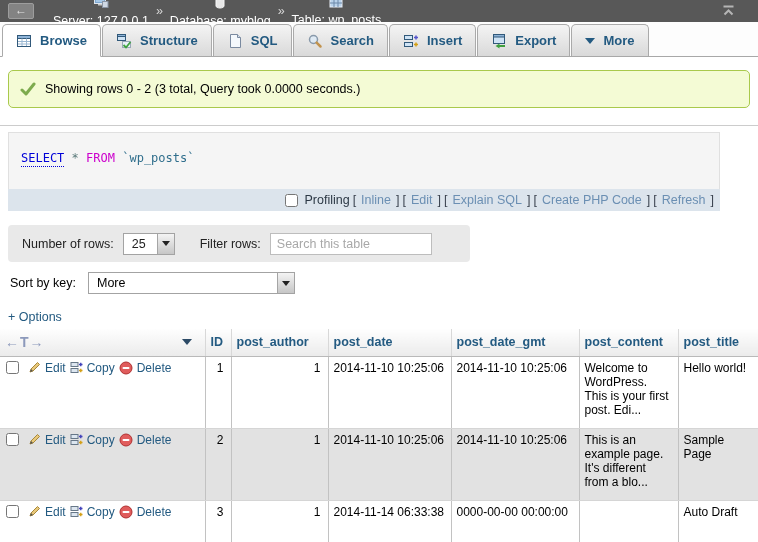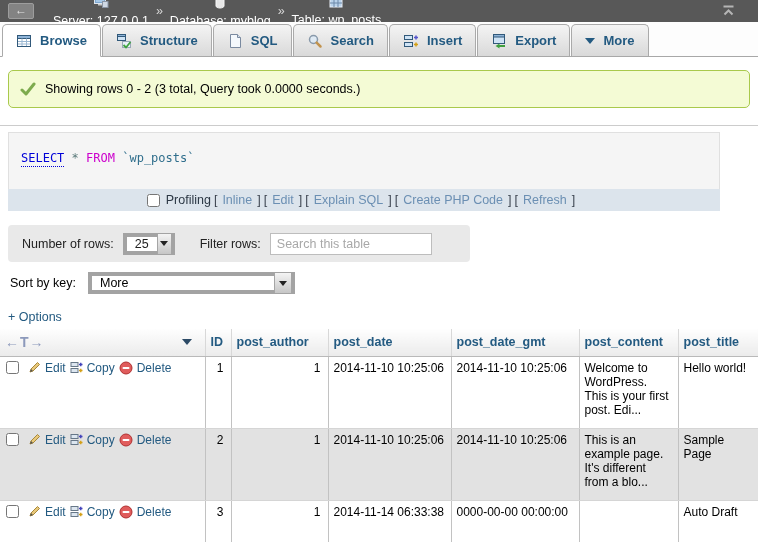--- a/index.html
+++ b/index.html
@@ -51,34 +51,34 @@
   .sql-area {
     background:#f5f5f5; border:1px solid #e0e0e0; border-bottom:none; height:57px;
     padding:18px 0 0 12px; font-family:"DejaVu Sans Mono", monospace; font-size:12px;
   }
   .sql-select { color:#0000d8; border-bottom:1px dotted #0000d8; padding-bottom:1px; }
   .sql-star { color:#5a7a7a; }
   .sql-from { color:#cc00cc; }
   .sql-ident { color:#2f6e8c; }
   .profiling {
     background:#dce4ec; height:22px; display:flex; align-items:center;
-    justify-content:center; gap:3px; font-size:12.5px; padding-right:6px; color:#2c3845;
+    justify-content:flex-end; gap:3px; font-size:12.5px; padding-right:6px; color:#2c3845;
   }
   .profiling input { margin:0 3px 0 0; }
   .br { color:#3c4450; }
   .plink { color:#6b8fb3; text-decoration:none; cursor:pointer; margin:0 2px; }
 
   
   .rowsbar {
     margin:14px 0 0 8px; width:462px; height:37px; background:#e9e9e9;
     border-radius:4px; display:flex; align-items:center; padding:0 14px;
     gap:9px; font-size:12.5px; color:#222;
   }
   .sel {
-    display:inline-flex; align-items:center; border:4px solid #a3a3a3;
+    display:inline-flex; align-items:center; border:1px solid #a3a3a3;
     background:#fff; height:22px; cursor:pointer;
   }
   .sel-val { padding:0 8px; font-size:12.5px; flex:1; }
   .sel-btn {
     width:17px; height:20px; background:linear-gradient(#f4f4f4,#c6c6c6);
     border-left:1px solid #a5a5a5; display:flex; align-items:center; justify-content:center;
   }
   .dn { width:0; height:0; border-left:4px solid transparent; border-right:4px solid transparent; border-top:5px solid #222; }
   .sel.w52 { width:52px; }
   .sel.w205 { width:207px; }

